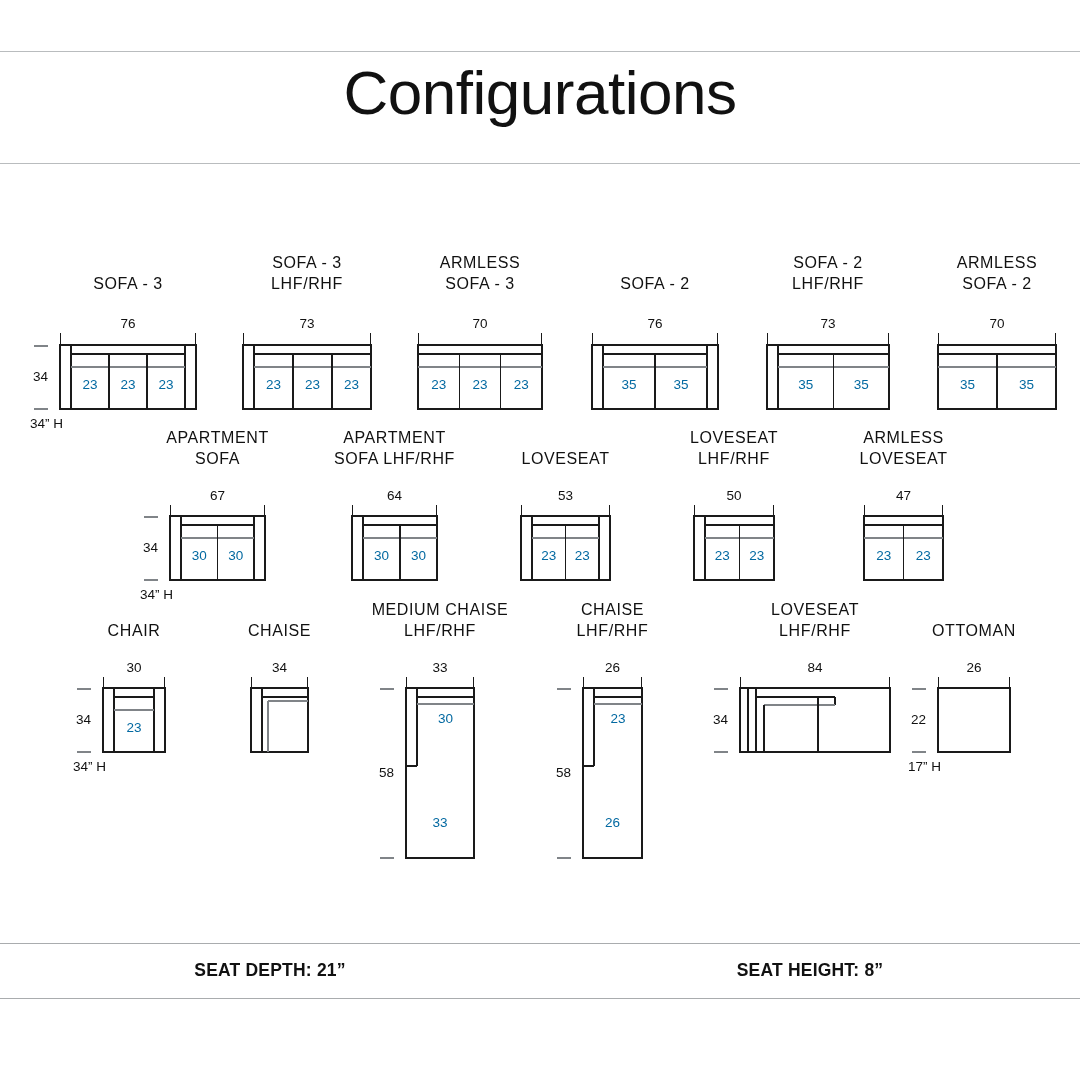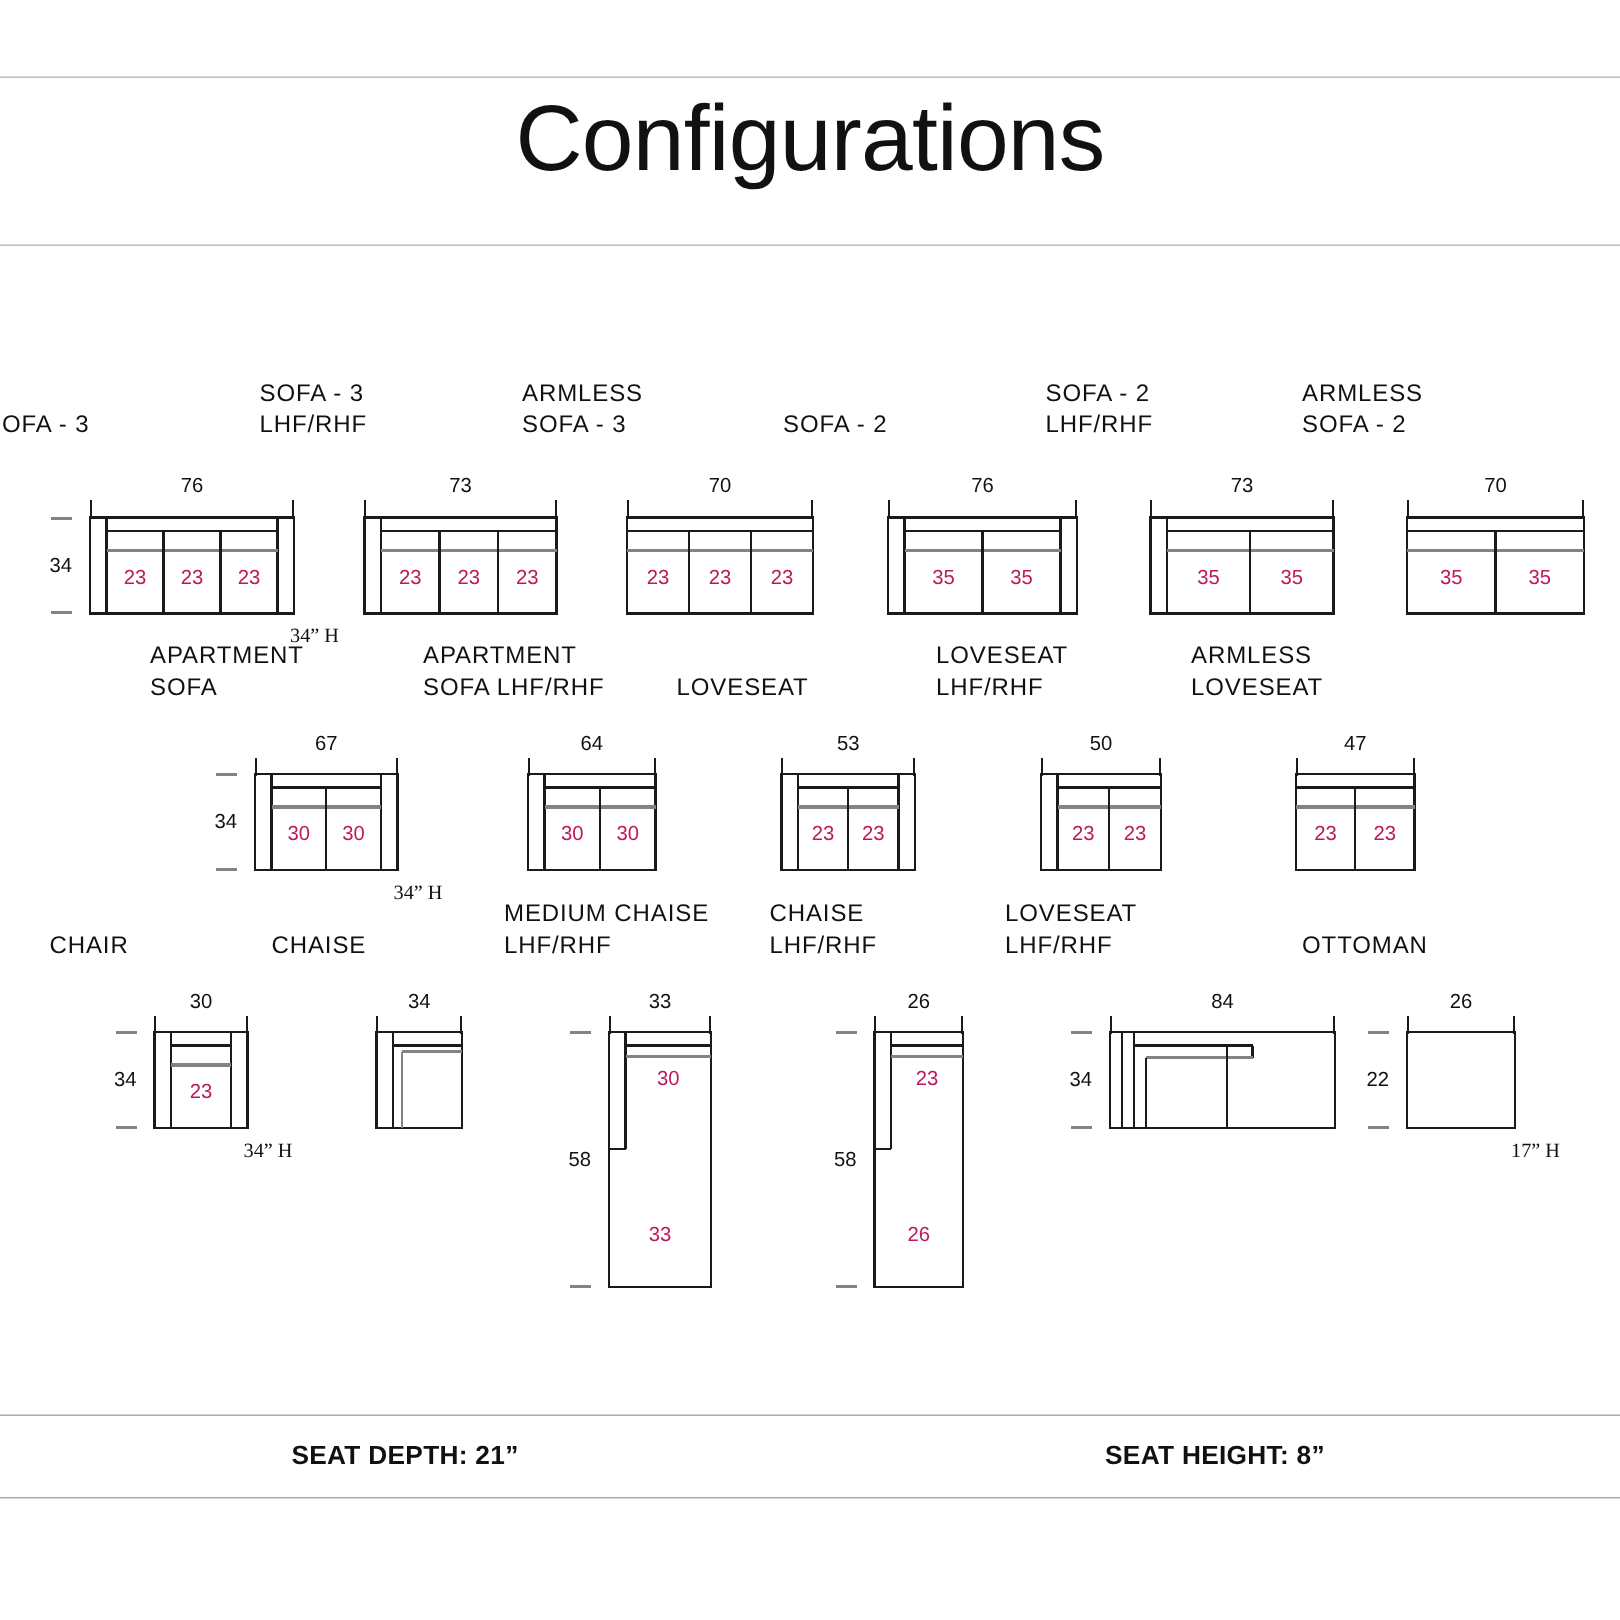--- a/index.html
+++ b/index.html
@@ -75,50 +75,50 @@
     top: 163px;
     left: 0;
     width: 1080px;
     height: 780px;
   }
   .module-svg { display: block; }
 
   
   .mod-title {
     position: absolute;
+    text-align: center;
     font-size: 16px;
     letter-spacing: 0.6px;
     line-height: 21px;
     color: #111;
     white-space: pre;
     font-weight: 400;
   }
   .dim-text {
     position: absolute;
     font-size: 13.5px;
     color: #111;
     line-height: 1;
     white-space: nowrap;
   }
   .cell-text {
     position: absolute;
     font-size: 13.5px;
-    color: #be185d;
+    color: #0369a1;
     line-height: 1;
     text-align: center;
     white-space: nowrap;
   }
   .note-text {
     position: absolute;
     font-size: 13.5px;
     color: #111;
     line-height: 1;
     white-space: nowrap;
-    text-align: right;
-    font-family: Liberation Serif, serif;
+    text-align: left;
   }
 </style>
 </head>
 <body>
 
 <div class="page">
 
   <div class="rule" id="rule-top"></div>
 
   <div class="page-title">Configurations</div>

